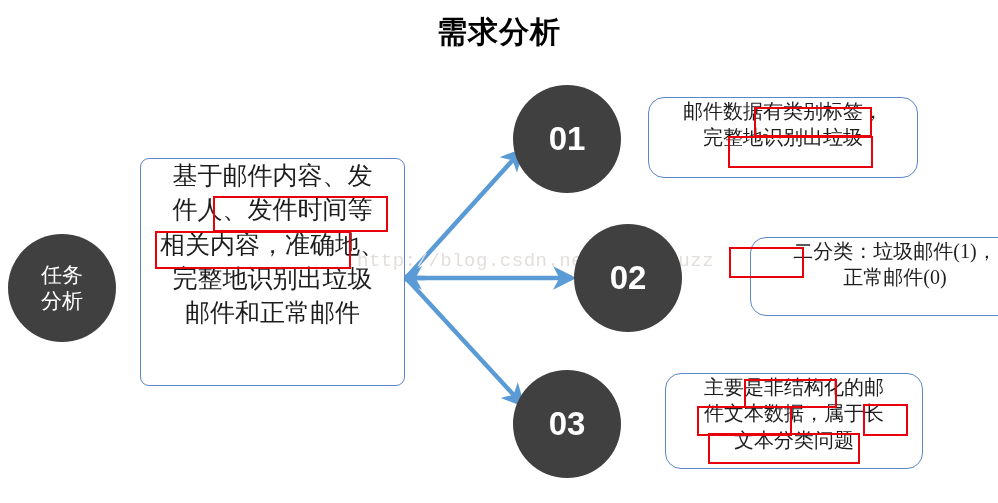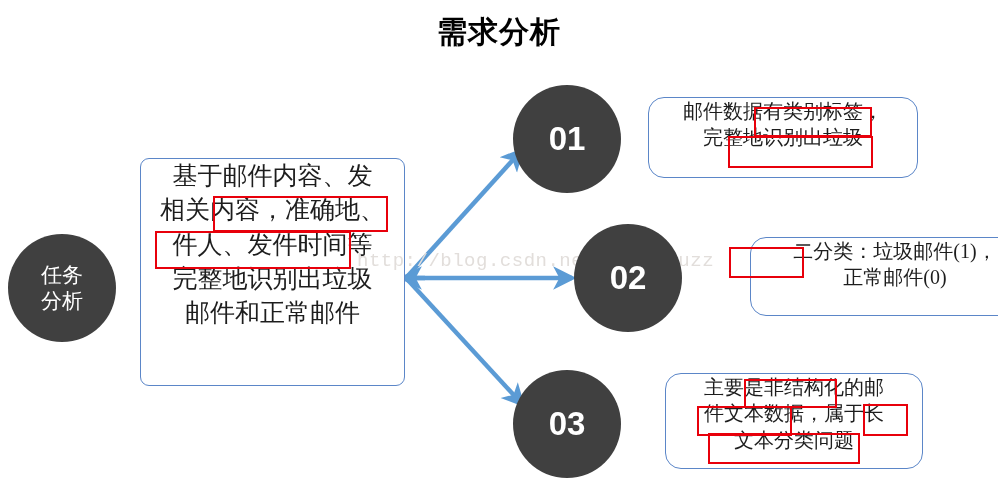--- a/index.html
+++ b/index.html
@@ -161,22 +161,22 @@
   <div id="circle-task" class="circle">
     <div>
       <span class="txt">任务</span>
       <span class="txt">分析</span>
     </div>
   </div>
 
   <div id="box-main" class="tbox">
     <div class="inner">
       <span class="line">基于邮件内容、发</span>
+      <span class="line">件人、发件时间等</span>
       <span class="line">相关内容，准确地、</span>
-      <span class="line">件人、发件时间等</span>
       <span class="line">完整地识别出垃圾</span>
       <span class="line">邮件和正常邮件</span>
     </div>
   </div>
 
   <div class="hl" style="left:213px; top:196px; width:175px; height:36px;"></div>
   <div class="hl" style="left:155px; top:231px; width:196px; height:38px;"></div>
 
   <div id="circle-01" class="circle">
     <span>01</span>

